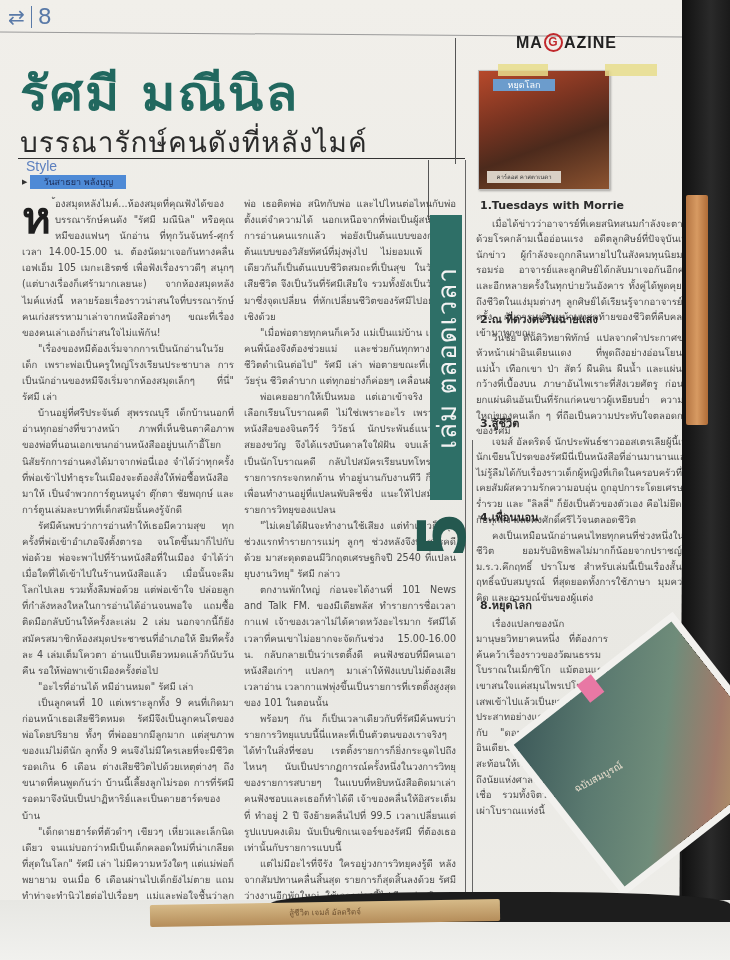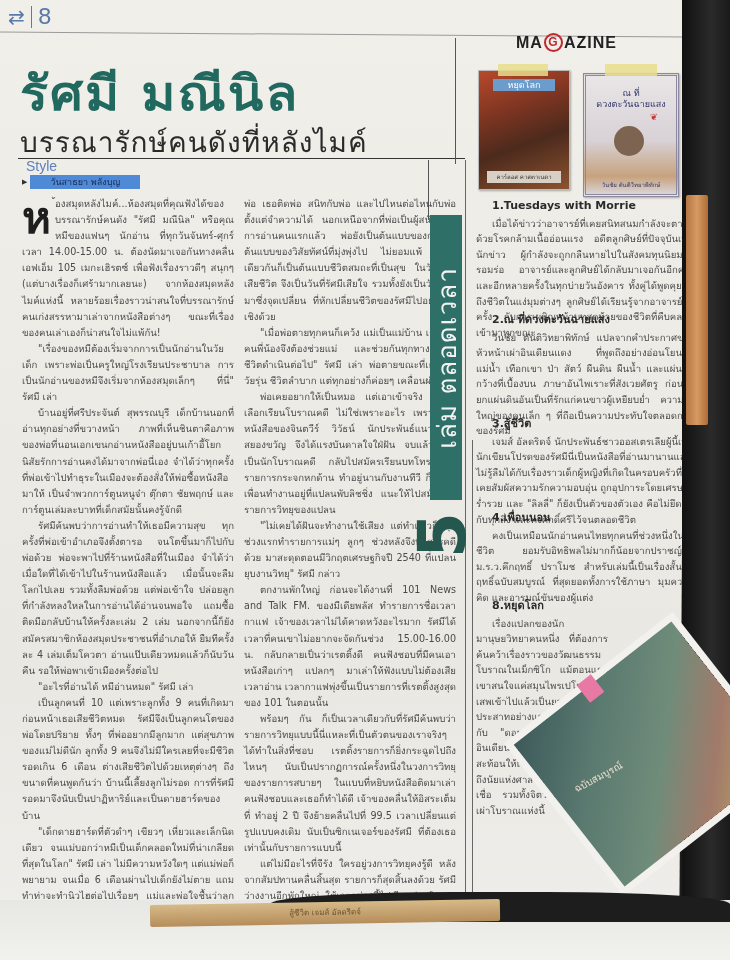--- a/index.html
+++ b/index.html
@@ -33,46 +33,46 @@
   .subtitle { position:absolute; left:20px; top:120px; font-size:28px; color:#2a2a2a; letter-spacing:1px; font-weight:300; }
   .subtitle-rule { position:absolute; left:18px; top:158px; width:447px; height:1px; background:#333; }
   .vline-a { position:absolute; left:455px; top:38px; width:1px; height:126px; background:#555; }
   .vline-b { position:absolute; left:428px; top:160px; width:1px; height:60px; background:#555; }
   .vline-c { position:absolute; left:465px; top:160px; width:1px; height:760px; background:#666; }
   .vline-d { position:absolute; left:472px; top:440px; width:1px; height:460px; background:#666; }
 
   .style-tag { position:absolute; left:26px; top:158px; font-size:14px; color:#5d80bf; font-family:"Liberation Sans", sans-serif; }
   .byline { position:absolute; left:22px; top:175px; font-size:9px; display:flex; align-items:center; gap:3px; }
   .byline .tri { font-size:7px; color:#333; }
-  .byline .name { background:#4e8ad6; color:#1a2a55; padding:0 20px; }
+  .byline .name { background:#4e8ad6; color:#1a2a55; padding:0 13px; }
 
   .col { position:absolute; font-size:9.6px; line-height:16.1px; color:#4a4a4a; text-align:justify; }
   .col p { margin:0; text-indent:16px; }
   .col p.first { text-indent:0; }
   .col-1 { left:22px; top:196px; width:212px; }
   .col-2 { left:244px; top:196px; width:212px; }
   .dropcap { float:left; font-size:44px; line-height:40px; font-weight:bold; color:#1e1e1e; margin:2px 4px 0 0; }
 
   .band { position:absolute; left:430px; top:215px; width:32px; height:285px; background:#2e6f67; }
   .band-text { position:absolute; left:446px; top:358px; transform:translate(-50%,-50%) rotate(-90deg); color:#f2f2f2; font-size:26px; white-space:nowrap; letter-spacing:1px; }
   .band-five { position:absolute; left:418px; top:500px; width:50px; height:70px; color:#24584f; font-size:66px; font-weight:bold; line-height:70px; transform:rotate(-90deg); text-align:center; }
 
   .book { position:absolute; border:1px solid #bbb; box-shadow:1px 1px 2px rgba(0,0,0,.3); }
   .tape { position:absolute; height:12px; background:rgba(232,221,140,.85); }
-  .book-1 { left:478px; top:70px; width:90px; height:118px; background:linear-gradient(160deg,#b7492b 0%,#7a3421 35%,#4c2a1c 60%,#8c5330 100%); }
+  .book-1 { left:478px; top:70px; width:90px; height:118px; background:linear-gradient(160deg,#b7492b 0%,#7a3421 35%,#4c2a1c 60%,#8c5330 100%);padding-left:40px; }
   .book-1 .logo { position:absolute; left:14px; top:8px; width:62px; height:12px; background:#6c9ccc; color:#fff; font-size:9px; text-align:center; line-height:12px; }
   .book-1 .foot { position:absolute; left:8px; bottom:6px; width:74px; height:12px; background:#d9d0c5; font-size:6px; color:#333; text-align:center; line-height:12px; }
   .book-2 { left:583px; top:73px; width:90px; height:118px; background:linear-gradient(180deg,#e9e6e7 0%,#d8d1d6 55%,#c7a27d 85%,#d9d4d6 100%); border:3px double #8b88a0; }
   .book-2 .t { position:absolute; left:0; top:12px; width:100%; text-align:center; font-size:9px; color:#2f3366; line-height:11px; }
   .book-2 .bird { position:absolute; left:64px; top:36px; color:#c33; font-size:9px; }
   .book-2 .child { position:absolute; left:28px; top:50px; width:30px; height:30px; border-radius:50%; background:#7d6450; }
   .book-2 .foot { position:absolute; left:0; bottom:4px; width:100%; font-size:6px; color:#2f3366; text-align:center; }
 
   .rcol { position:absolute; left:476px; width:218px; font-size:9.6px; line-height:15.6px; color:#4a4a4a; text-align:justify; }
-  .rcol h4 { margin:0 16px 2px; font-size:11px; font-weight:bold; color:#2a2a2a; }
+  .rcol h4 { margin:0 4px 2px; font-size:11px; font-weight:bold; color:#2a2a2a; }
   .rcol p { margin:0; text-indent:16px; }
   .r1 { top:198px; } .r2 { top:312px; } .r3 { top:416px; } .r4 { top:510px; } .r5 { top:598px; width:132px; }
 
   .photo-insert { position:absolute; left:548px; top:664px; width:200px; height:180px; transform:rotate(-38deg); background:linear-gradient(135deg,#3d5a5a 0%,#5b7a70 30%,#6f8c7a 55%,#a17a6a 75%,#c2b064 100%); box-shadow:0 0 0 7px #f2f1ee; }
   .photo-insert .lbl { position:absolute; left:20px; top:70px; color:#eadfcf; font-size:10px; transform:rotate(10deg); }
   .photo-insert .pink { position:absolute; left:86px; top:-8px; width:18px; height:22px; background:#e878a4; }
 
   .bottom-shadow { position:absolute; left:0; top:900px; width:730px; height:60px; background:linear-gradient(180deg,#e7e7e3 0%,#f1f1ee 100%); }
   .bottom-book { position:absolute; left:150px; top:902px; width:350px; height:22px; background:linear-gradient(180deg,#d6ba88,#b58d5a); border-radius:2px; transform:rotate(-1deg); font-size:8px; color:#6d5030; text-align:center; line-height:22px; }
   .dark-blob { position:absolute; left:270px; top:892px; width:460px; height:30px; background:#1d1d1d; border-radius:40% 40% 0 0; }
@@ -130,29 +130,20 @@
   <div class="band"></div>
   <div class="band-text">เล่ม ตลอดเวลา</div>
   <div class="band-five">5</div>
 
   <div class="book book-1">
     <div class="logo">หยุดโลก</div>
     <div class="foot">คาร์ลอส คาสตาเนดา</div>
   </div>
   <div class="tape" style="left:498px;top:64px;width:50px;"></div>
 
-  <div class="book book-2">
-    <div class="t">
-      <div>ณ ที่</div>
-      <div>ดวงตะวันฉายแสง</div>
-    </div>
-    <div class="bird">❦</div>
-    <div class="child"></div>
-    <div class="foot">วันชัย ตันติวิทยาพิทักษ์</div>
-  </div>
   <div class="tape" style="left:605px;top:64px;width:52px;"></div>
 
   <div class="rcol r1">
     <h4>1.Tuesdays with Morrie</h4>
     <p>เมื่อได้ข่าวว่าอาจารย์ที่เคยสนิทสนมกำลังจะตายด้วยโรคกล้ามเนื้ออ่อนแรง อดีตลูกศิษย์ที่ปัจจุบันเป็นนักข่าว ผู้กำลังจะถูกกลืนหายไปในสังคมทุนนิยมอยู่รอมร่อ อาจารย์และลูกศิษย์ได้กลับมาเจอกันอีกครั้ง และอีกหลายครั้งในทุกบ่ายวันอังคาร ทั้งคู่ได้พูดคุยกันถึงชีวิตในแง่มุมต่างๆ ลูกศิษย์ได้เรียนรู้จากอาจารย์อีกครั้ง กับการเผชิญหน้าบทสุดท้ายของชีวิตที่คืบคลานเข้ามาทุกขณะ</p>
   </div>
   <div class="rcol r2">
     <h4>2.ณ ที่ดวงตะวันฉายแสง</h4>
     <p>วันชัย ตันติวิทยาพิทักษ์ แปลจากคำประกาศของหัวหน้าเผ่าอินเดียนแดง ที่พูดถึงอย่างอ่อนโยนต่อแม่น้ำ เทือกเขา ป่า สัตว์ ผืนดิน ผืนน้ำ และแผ่นฟ้ากว้างที่เบื้องบน ภาษาอันไพเราะที่สังเวยศัตรู ก่อนจะยกแผ่นดินอันเป็นที่รักแก่คนขาวผู้เหยียบย่ำ ความยิ่งใหญ่ของคนเล็ก ๆ ที่ถือเป็นความประทับใจตลอดกาลของรัศมี</p>
   </div>

